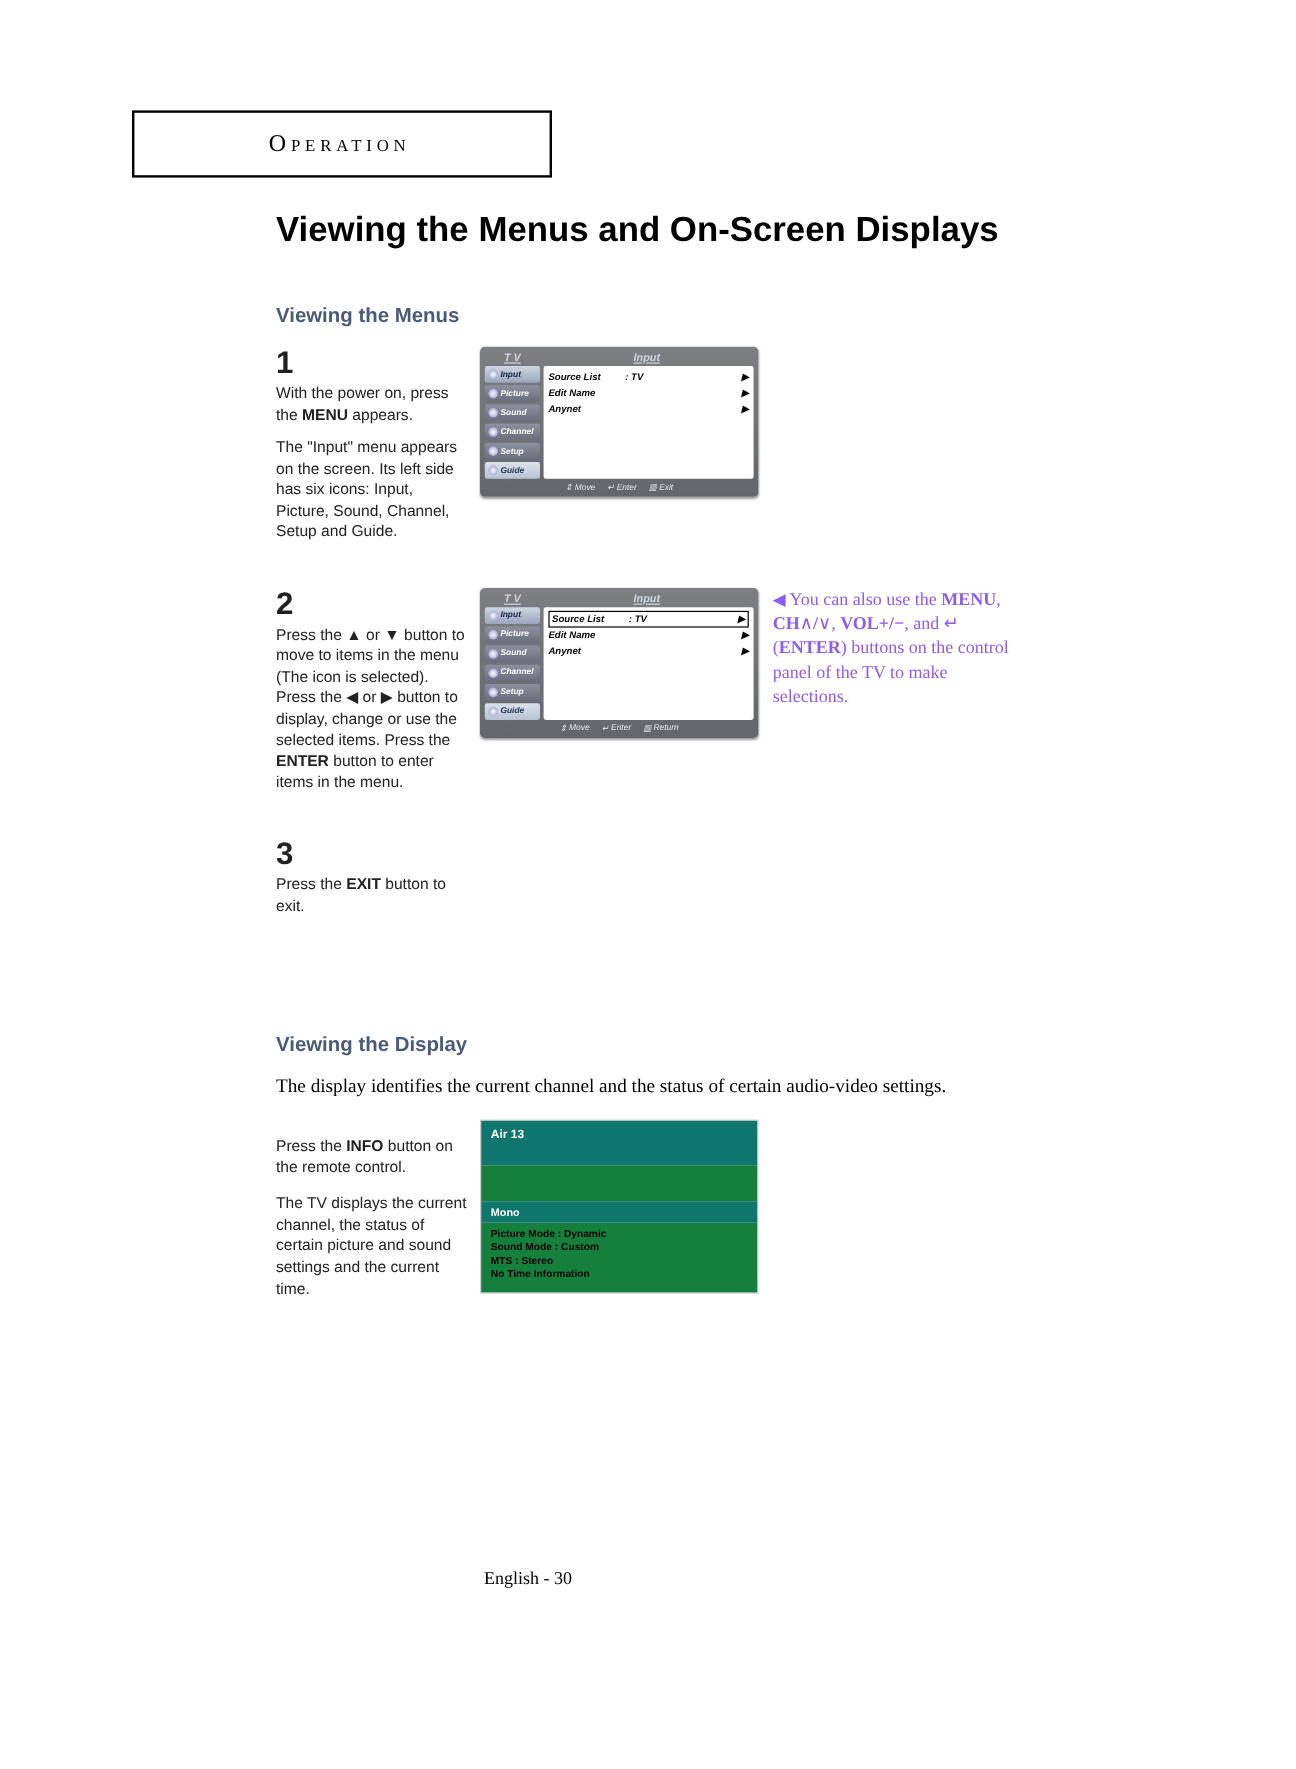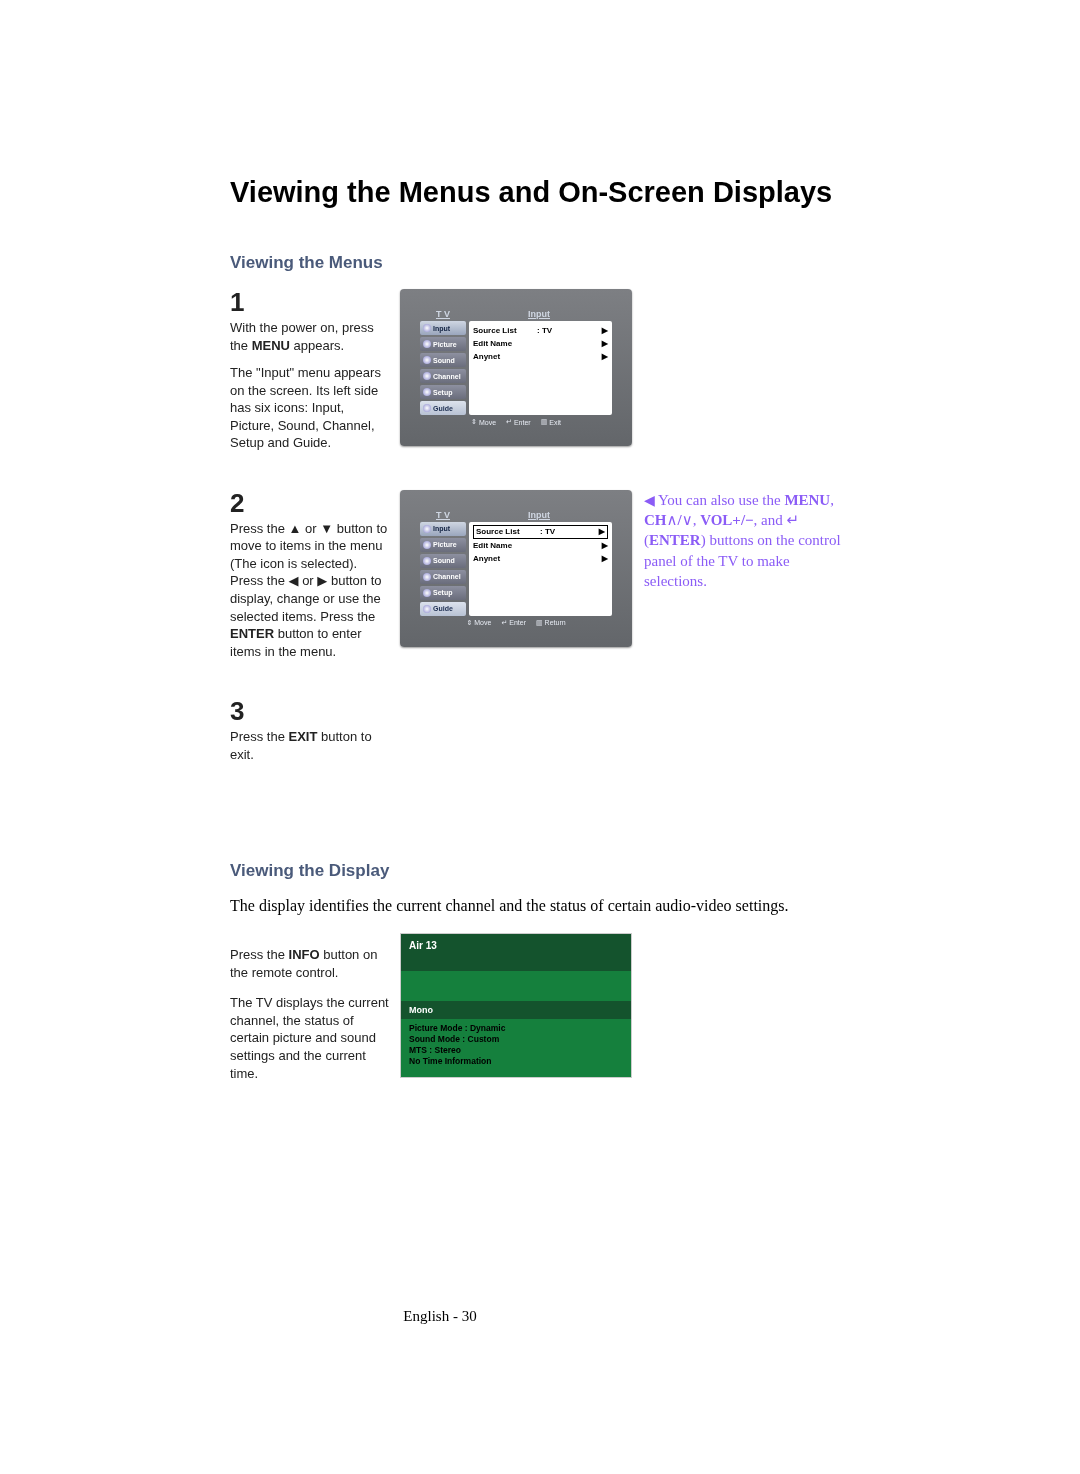--- a/index.html
+++ b/index.html
@@ -69,24 +69,25 @@
   }
   .step-text p { margin: 0 0 10px 0; }
   .menu-shot {
     margin-left: 10px;
     width: 232px;
     flex: 0 0 auto;
   }
   .ms-frame {
     background: linear-gradient(#7d7f83, #63666a);
     border-radius: 4px;
-    padding: 20px;
+    padding: 4px;
     box-shadow: 0 1px 2px rgba(0,0,0,0.4);
     color: #fff;
     font-size: 9px;
+    font-style: italic;
   }
   .ms-header {
     display: flex;
     font-weight: 700;
     color: #cfd6e2;
     margin-bottom: 2px;
   }
   .ms-header .left { width: 46px; text-align: center; text-decoration: underline; }
   .ms-header .right { flex: 1; text-align: center; text-decoration: underline; }
   .ms-body { display: flex; }
@@ -185,21 +186,21 @@
     line-height: 1.35;
     color: #222;
   }
   .info-shot {
     margin-left: 10px;
     width: 232px;
     border: 1px solid #ccc;
     box-sizing: border-box;
   }
   .info-dark {
-    background: #14532d;
+    background: #0f766e;
     color: #fff;
   }
   .info-row1 {
     padding: 6px 8px 20px 8px;
     font-size: 10px;
     font-weight: 700;
   }
   .info-light {
     background: #15803d;
     height: 30px;
@@ -224,20 +225,21 @@
     font-family: "Times New Roman", serif;
     font-size: 15px;
   }
   b { font-weight: 800; }
 </style>
 </head>
 <body>
 
 <div class="page">
 
+  <div class="section-tab">Operation</div>
 
   <div class="content">
 
     <h1 class="main-title">Viewing the Menus and On-Screen Displays</h1>
 
     <h2 class="sub-title">Viewing the Menus</h2>
 
     <div class="step-row">
       <div class="step-text">
         <div class="step-num">1</div>

